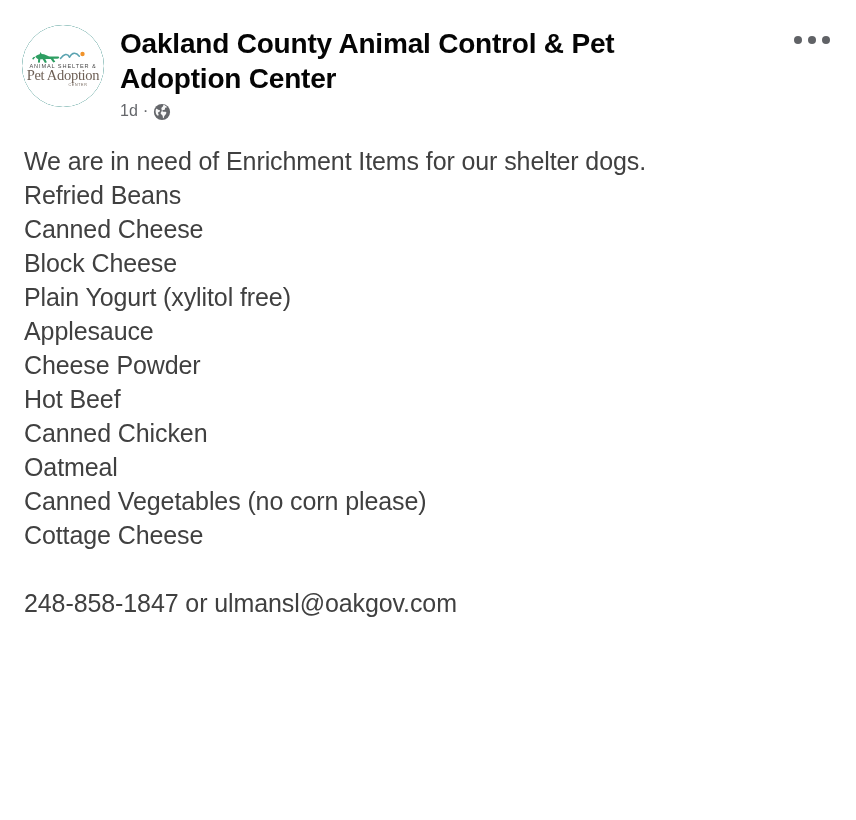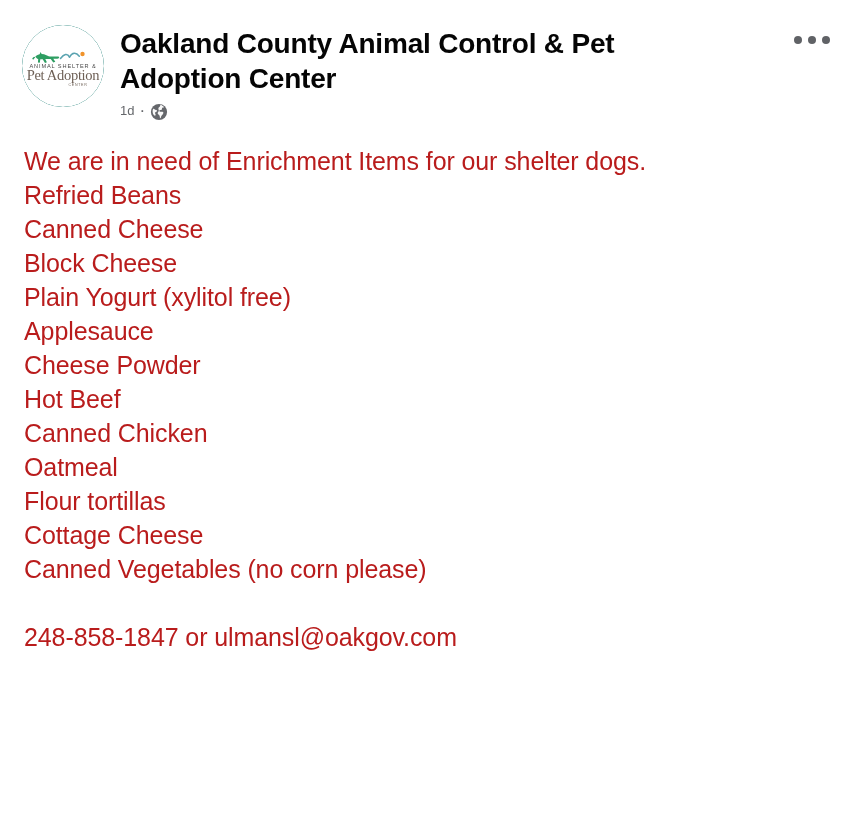--- a/index.html
+++ b/index.html
@@ -63,21 +63,21 @@
     word-wrap: break-word;
   }
 
   .meta-row {
     display: flex;
     align-items: center;
     margin-top: 5px;
     gap: 5px;
   }
   .meta-time {
-    font-size: 13px;
+    font-size: 16px;
     line-height: 20px;
     color: #65676b;
   }
   .meta-dot {
     font-size: 17px;
     line-height: 20px;
     color: #65676b;
   }
   .globe-icon {
     display: inline-block;
@@ -106,21 +106,21 @@
     background: #606266;
   }
 
   
   .post-body {
     padding: 23px 24px 0 24px;
   }
   .body-line {
     font-size: 25px;
     line-height: 34px;
-    color: #b91c1c;
+    color: #404040;
     font-weight: normal;
     white-space: pre-wrap;
     letter-spacing: -0.1px;
   }
   .body-line.blank {
     height: 34px;
   }
 </style>
 </head>
 <body>
@@ -200,20 +200,19 @@
     <div class="body-line">We are in need of Enrichment Items for our shelter dogs.</div>
     <div class="body-line">Refried Beans</div>
     <div class="body-line">Canned Cheese</div>
     <div class="body-line">Block Cheese</div>
     <div class="body-line">Plain Yogurt (xylitol free)</div>
     <div class="body-line">Applesauce</div>
     <div class="body-line">Cheese Powder</div>
     <div class="body-line">Hot Beef</div>
     <div class="body-line">Canned Chicken</div>
     <div class="body-line">Oatmeal</div>
-    <div class="body-line">Flour tortillas</div>
+    <div class="body-line">Canned Vegetables (no corn please)</div>
     <div class="body-line">Cottage Cheese</div>
-    <div class="body-line">Canned Vegetables (no corn please)</div>
     <div class="body-line blank"></div>
     <div class="body-line">248-858-1847 or ulmansl@oakgov.com</div>
   </div>
 
 </div>
 
 </body></html>

